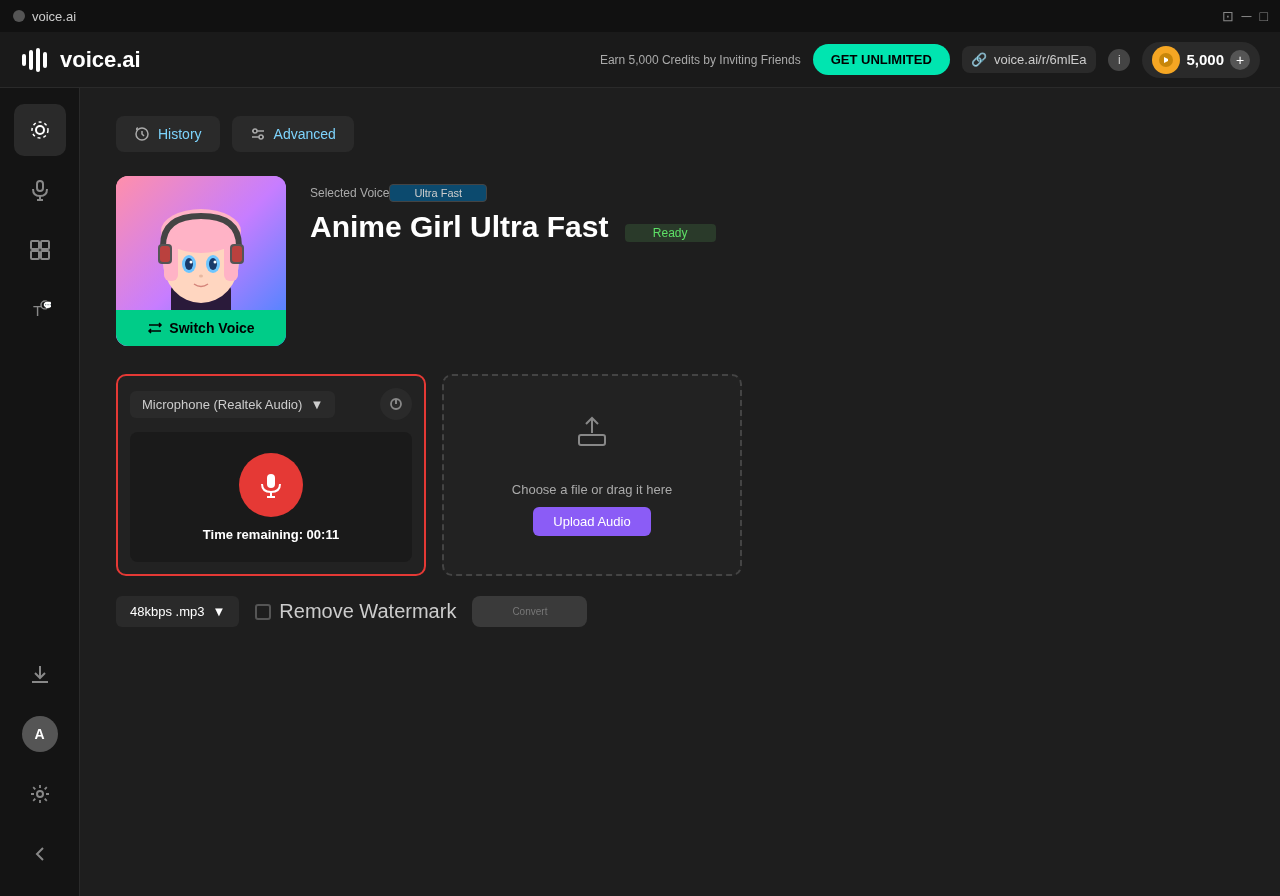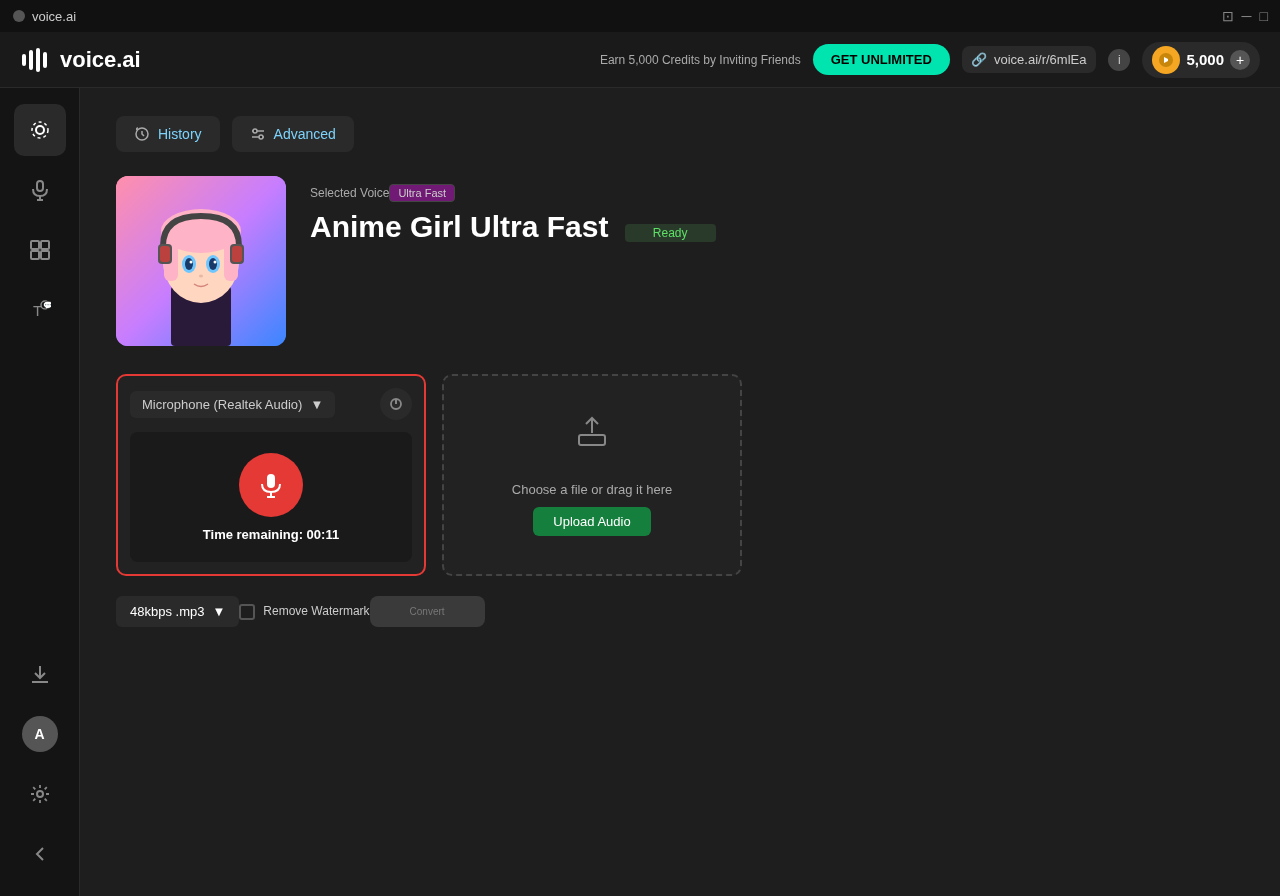--- a/index.html
+++ b/index.html
@@ -280,24 +280,24 @@
       padding-top: 8px;
     }
     .selected-voice-label {
       font-size: 12px;
       color: #aaa;
       display: flex;
       align-items: center;
       gap: 0;
     }
     .ultra-fast-badge {
-      background: #701a75;
+      background: #0c4a6e;
       border: 1px solid #444;
       border-radius: 4px;
-      padding: 2px 8px;
+      padding: 2px 24px;
       font-size: 11px;
       color: #ccc;
     }
     .voice-name {
       font-size: 30px;
       font-weight: bold;
       color: #fff;
     }
     .ready-badge {
       display: inline-block;
@@ -400,50 +400,52 @@
       font-size: 28px;
       color: #888;
     }
     .upload-text {
       font-size: 13px;
       color: #aaa;
       text-align: center;
       margin-top: 18px;
     }
     .upload-btn {
-      background: #15803d;
+      background: #8b5cf6;
       border: none;
       border-radius: 6px;
       padding: 7px 20px;
       color: #fff;
       font-size: 13px;
       cursor: pointer;
     }
 
     
     .bottom-bar {
       display: flex;
       align-items: center;
+      gap: 16px;
     }
     .bitrate-dropdown {
       display: flex;
       align-items: center;
       gap: 8px;
       background: #2a2a2a;
       border-radius: 6px;
       padding: 8px 14px;
       font-size: 13px;
       color: #fff;
       cursor: pointer;
       border: none;
     }
     .remove-watermark {
       display: flex;
-      gap: 8px;
-      font-size: 12px;
+      align-items: center;
+      gap: 8px;
+      font-size: 20px;
       color: #ccc;
       cursor: pointer;
     }
     .checkbox {
       width: 16px;
       height: 16px;
       border: 2px solid #555;
       border-radius: 3px;
       display: flex;
       align-items: center;
@@ -628,20 +630,27 @@
 
             <path d="M78 108 Q85 113 92 108" fill="none" stroke="#d4847a" stroke-width="1.5"></path>
 
             <path d="M47 70 Q47 40 85 40 Q123 40 123 70" fill="none" stroke="#444" stroke-width="6"></path>
             <rect x="42" y="68" width="14" height="20" rx="4" fill="#555"></rect>
             <rect x="114" y="68" width="14" height="20" rx="4" fill="#555"></rect>
 
             <rect x="44" y="70" width="10" height="16" rx="3" fill="#e53935" opacity="0.7"></rect>
             <rect x="116" y="70" width="10" height="16" rx="3" fill="#e53935" opacity="0.7"></rect>
           </svg>
+        </div>
+        <div class="switch-voice-overlay">
+          <svg width="16" height="16" viewBox="0 0 16 16">
+            <path d="M2 5 L14 5 M12 3 L14 5 L12 7" fill="none" stroke="#000" stroke-width="1.5"></path>
+            <path d="M14 11 L2 11 M4 9 L2 11 L4 13" fill="none" stroke="#000" stroke-width="1.5"></path>
+          </svg>
+          <span>Switch Voice</span>
         </div>
       </div>
 
       <div class="voice-info">
         <div class="selected-voice-label">
           <span>Selected Voice</span>
           <span class="ultra-fast-badge">Ultra Fast</span>
         </div>
         <div>
           <span class="voice-name">Anime Girl Ultra Fast</span>

